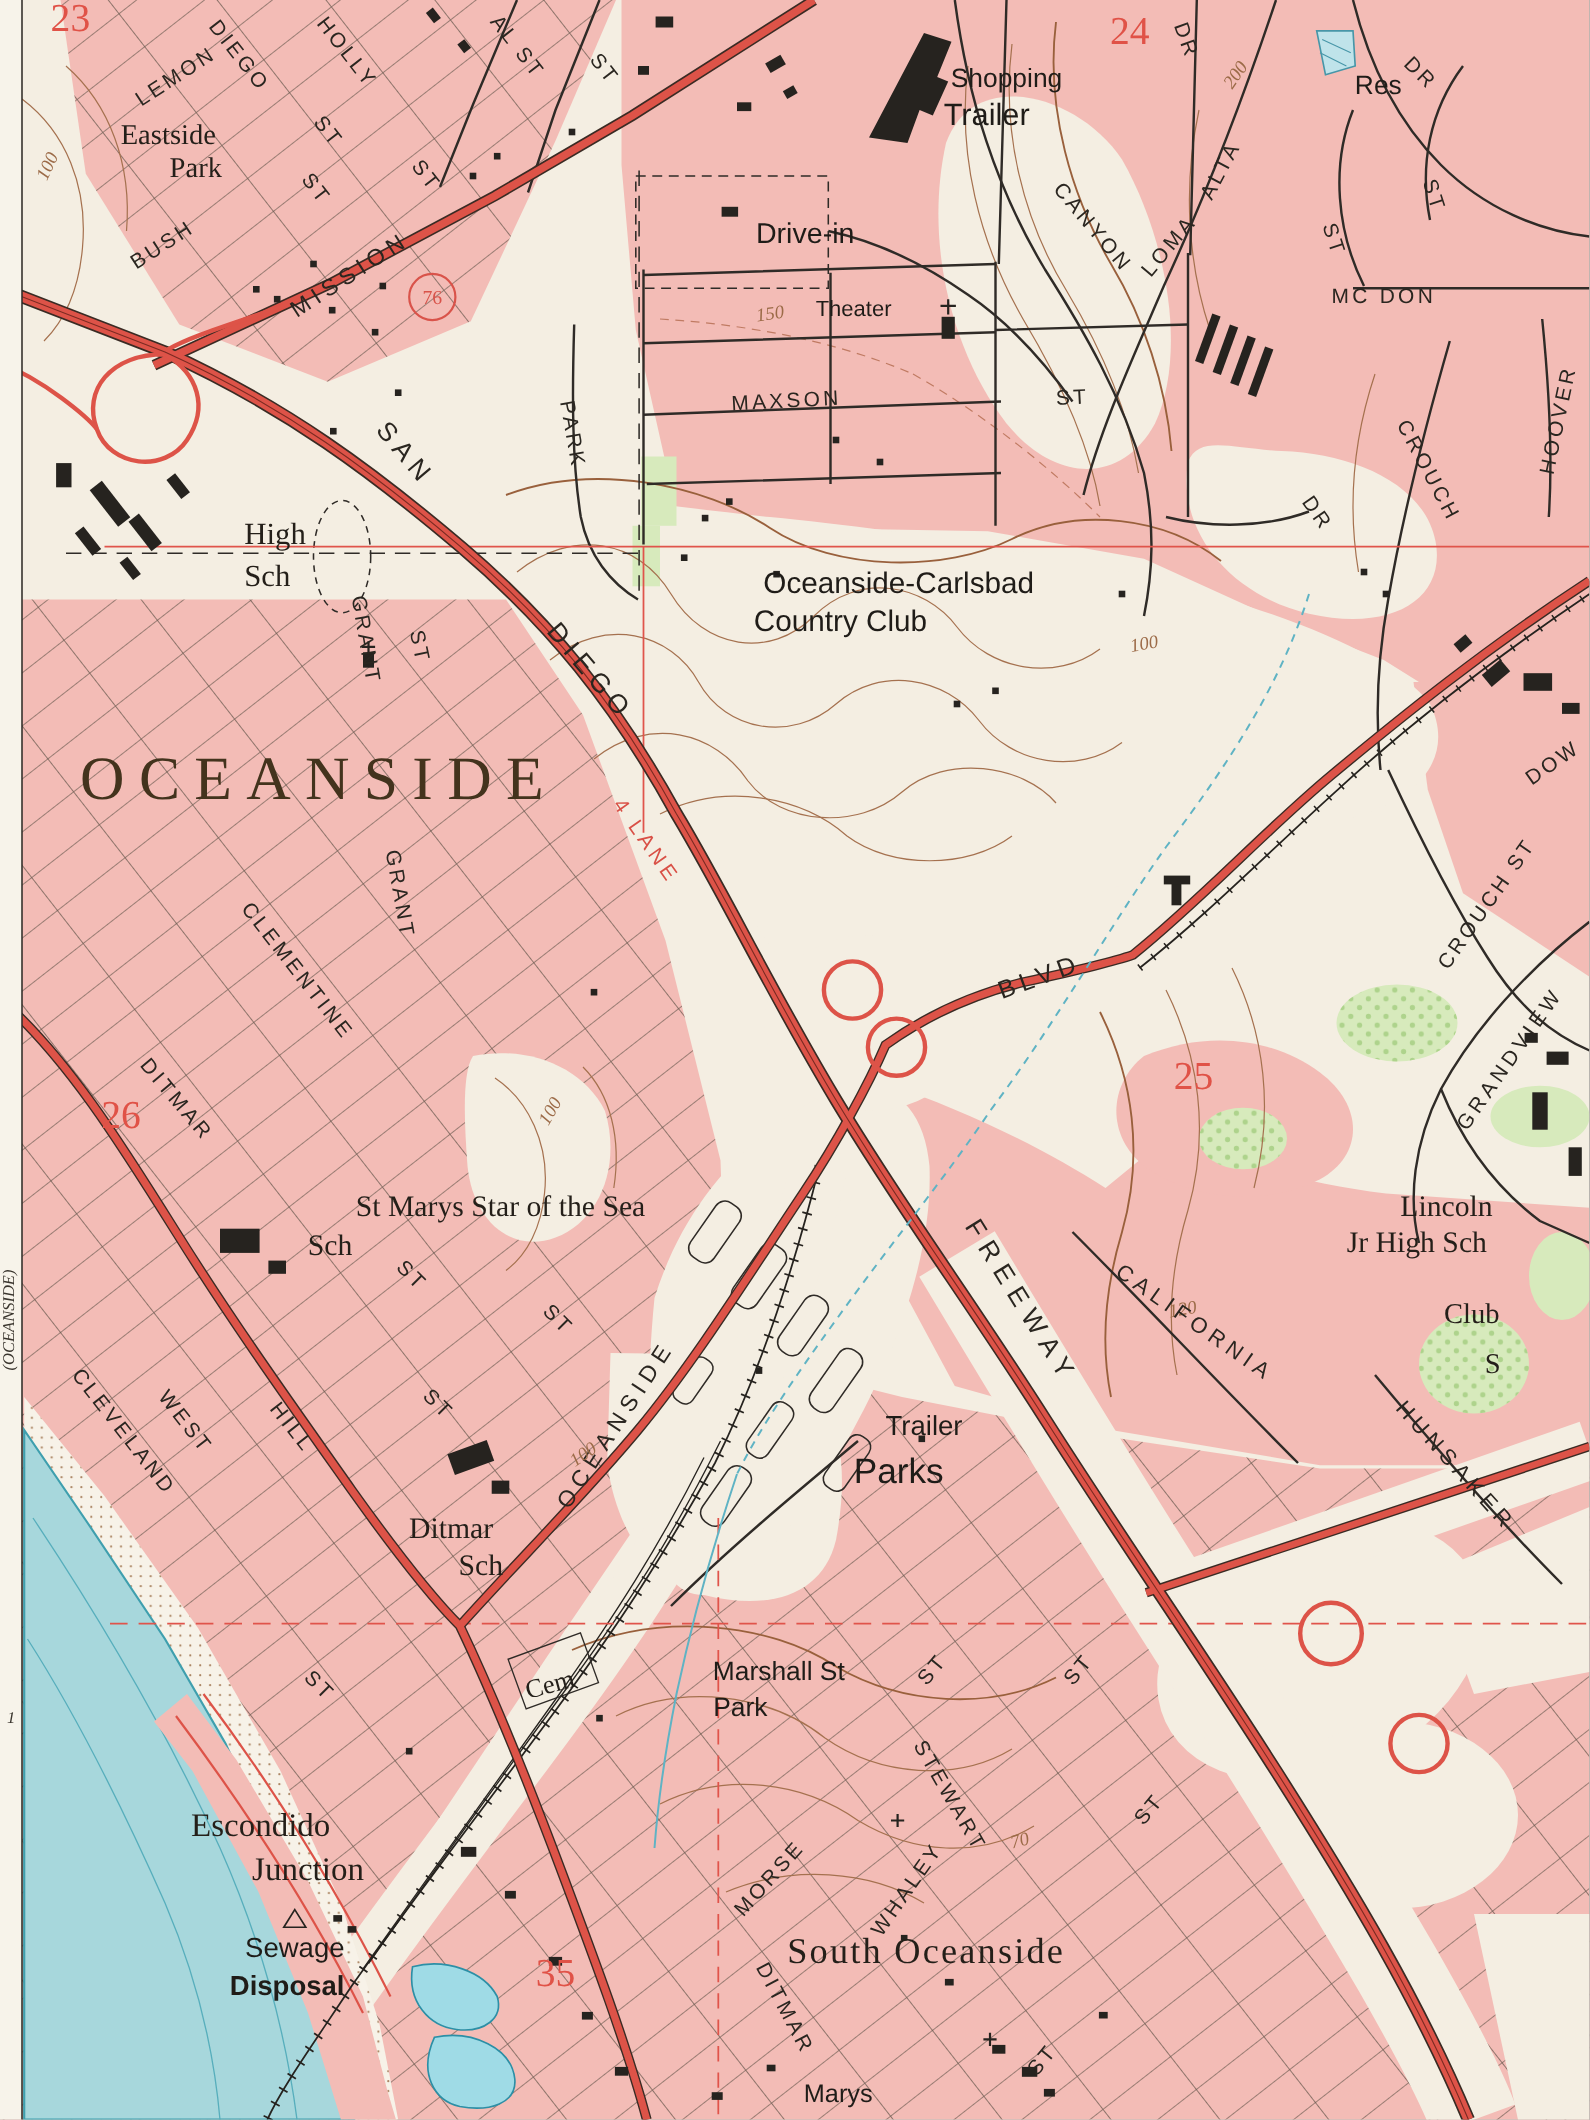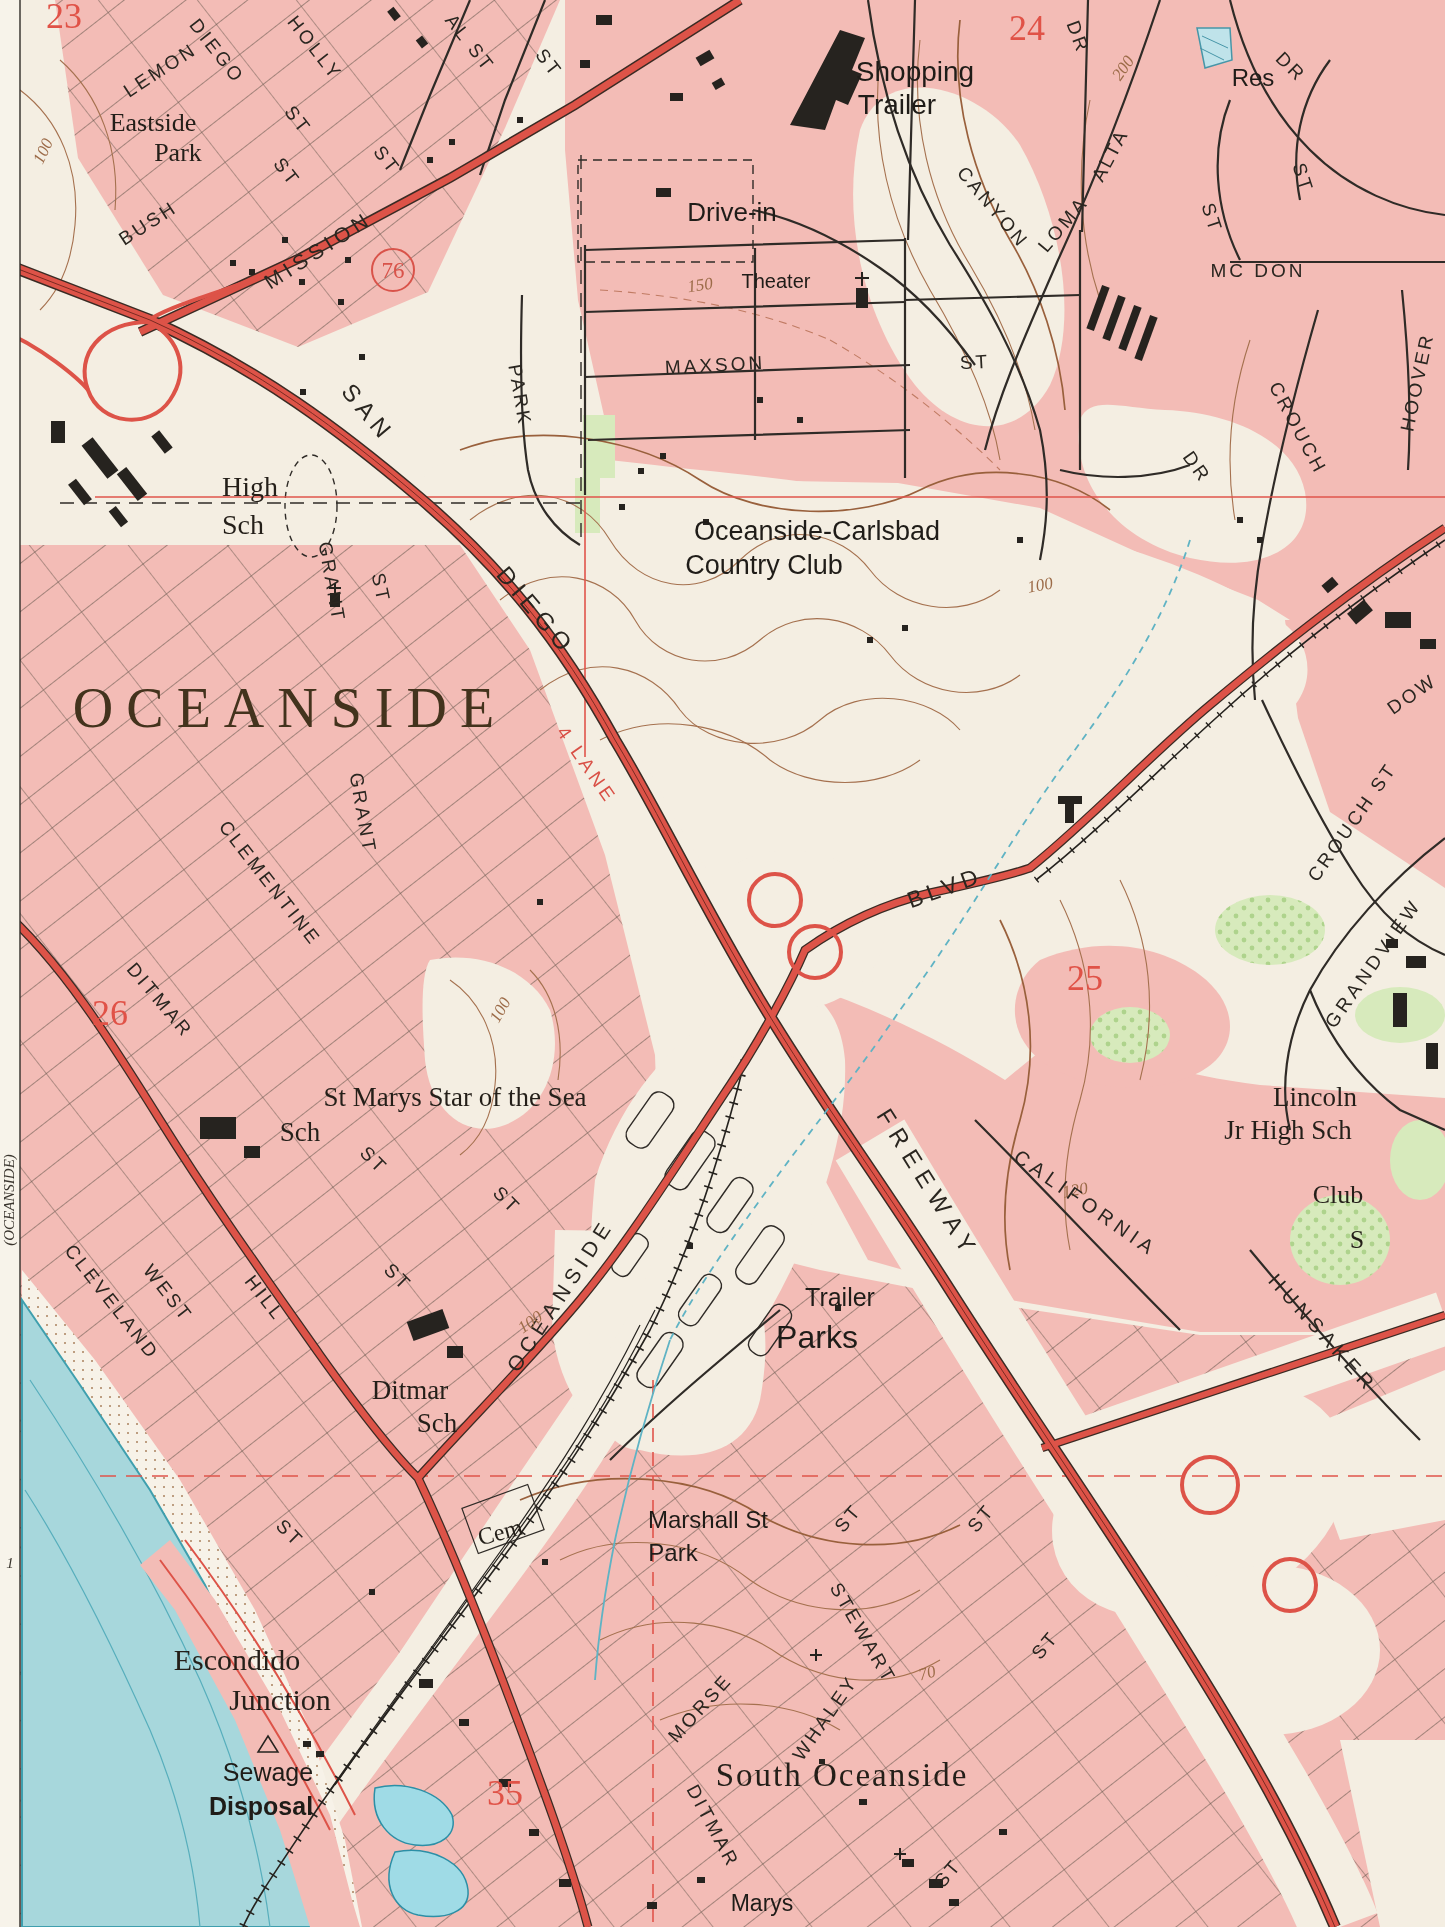--- a/index.html
+++ b/index.html
@@ -8,21 +8,21 @@
   #labels{position:absolute;left:0;top:0;width:100%;height:100%;}
   .lbl{position:absolute;white-space:nowrap;transform:translate(-50%,-50%) rotate(var(--r,0deg));transform-origin:center;line-height:1;}
   .f-sans{font-family:"Liberation Sans",sans-serif;font-size:25px;color:#1f1c18;}
   .f-serif{font-family:"Liberation Serif",serif;font-size:26px;color:#241f19;}
   .f-street{font-family:"Liberation Sans",sans-serif;font-size:19px;letter-spacing:3px;color:#2a2620;}
   .f-city{font-family:"Liberation Serif",serif;font-size:56px;letter-spacing:13px;color:#43331d;}
   .f-city2{font-family:"Liberation Serif",serif;font-size:33px;letter-spacing:2px;color:#241f19;}
   .f-sec{font-family:"Liberation Serif",serif;font-size:36px;color:#e05247;}
   .f-cont{font-family:"Liberation Serif",serif;font-style:italic;font-size:17px;color:#9c6b48;}
   .f-redlbl{font-family:"Liberation Sans",sans-serif;font-size:19px;letter-spacing:4px;color:#d95046;}
-  .f-route{width:40px;height:40px;border:2.5px solid #d9534a;border-radius:50%;color:#d9534a;display:flex;align-items:center;justify-content:center;font-family:"Liberation Serif",serif;font-size:23px;text-align:right;}
+  .f-route{width:40px;height:40px;border:2.5px solid #d9534a;border-radius:50%;color:#d9534a;display:flex;align-items:center;justify-content:center;font-family:"Liberation Serif",serif;font-size:18px;text-align:right;}
   .f-margin{font-family:"Liberation Serif",serif;font-style:italic;font-size:15px;color:#3a352e;}
 </style>
 </head>
 <body>
 
 <div id="stage">
 <svg id="mapsvg" width="1445" height="1927" viewBox="0 0 1445 1927">
   <defs>
     <pattern id="grid" width="38" height="78" patternUnits="userSpaceOnUse" patternTransform="rotate(52)">
       <path d="M0,0 H38 M0,0 V78" stroke="#4a4338" stroke-width="1.2" fill="none"></path>
@@ -321,21 +321,21 @@
       <div class="lbl f-street" style="left: 549px; top: 63px; --r: 52deg;">ST</div>
       <div class="lbl f-serif" style="left: 153px; top: 123px; --r: 0deg; font-size: 26px;">Eastside</div>
       <div class="lbl f-serif" style="left: 178px; top: 153px; --r: 0deg; font-size: 26px;">Park</div>
       <div class="lbl f-street" style="left: 298px; top: 120px; --r: 52deg;">ST</div>
       <div class="lbl f-street" style="left: 287px; top: 172px; --r: 52deg;">ST</div>
       <div class="lbl f-street" style="left: 387px; top: 160px; --r: 52deg;">ST</div>
       <div class="lbl f-street" style="left: 148px; top: 223px; --r: -33deg;">BUSH</div>
       <div class="lbl f-street" style="left: 318px; top: 250px; --r: -33deg; font-size: 21px; letter-spacing: 5px;">MISSION</div>
       <div class="lbl f-route" style="left: 393px; top: 270px; --r: 0deg;">76</div>
       <div class="lbl f-cont" style="left: 43px; top: 151px; --r: -65deg;">100</div>
-      <div class="lbl f-sans" style="left: 915px; top: 72px; --r: 0deg; font-size: 28px;">Shopping</div>
+      <div class="lbl f-sans" style="left: 915px; top: 72px; --r: 0deg; font-size: 24px;">Shopping</div>
       <div class="lbl f-sans" style="left: 897px; top: 105px; --r: 0deg; font-size: 28px;">Trailer</div>
       <div class="lbl f-sans" style="left: 732px; top: 212px; --r: 0deg; font-size: 26px;">Drive-in</div>
       <div class="lbl f-sans" style="left: 776px; top: 245px; --r: 0deg; font-size: 20px; margin-top: 36px;">Theater</div>
       <div class="lbl f-cont" style="left: 700px; top: 285px; --r: -8deg;">150</div>
       <div class="lbl f-street" style="left: 715px; top: 365px; --r: -3deg;">MAXSON</div>
       <div class="lbl f-street" style="left: 975px; top: 362px; --r: -3deg;">ST</div>
       <div class="lbl f-sec" style="left: 1027px; top: 28px; --r: 0deg;">24</div>
       <div class="lbl f-street" style="left: 993px; top: 207px; --r: 50deg;">CANYON</div>
       <div class="lbl f-street" style="left: 1078px; top: 37px; --r: 70deg;">DR</div>
       <div class="lbl f-cont" style="left: 1123px; top: 68px; --r: -55deg;">200</div>

